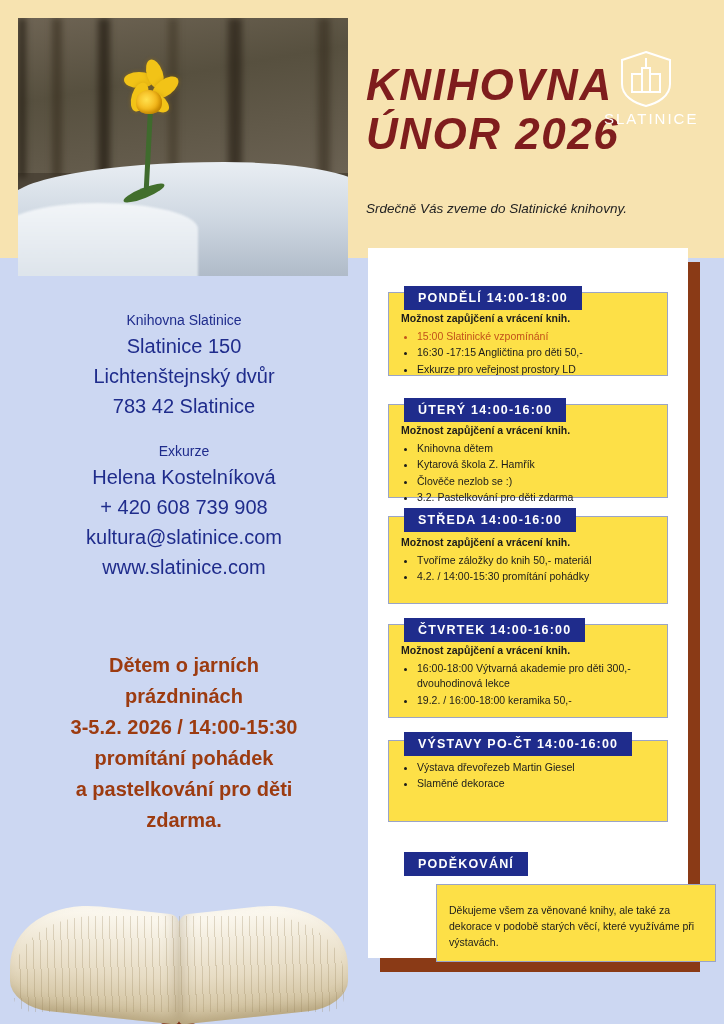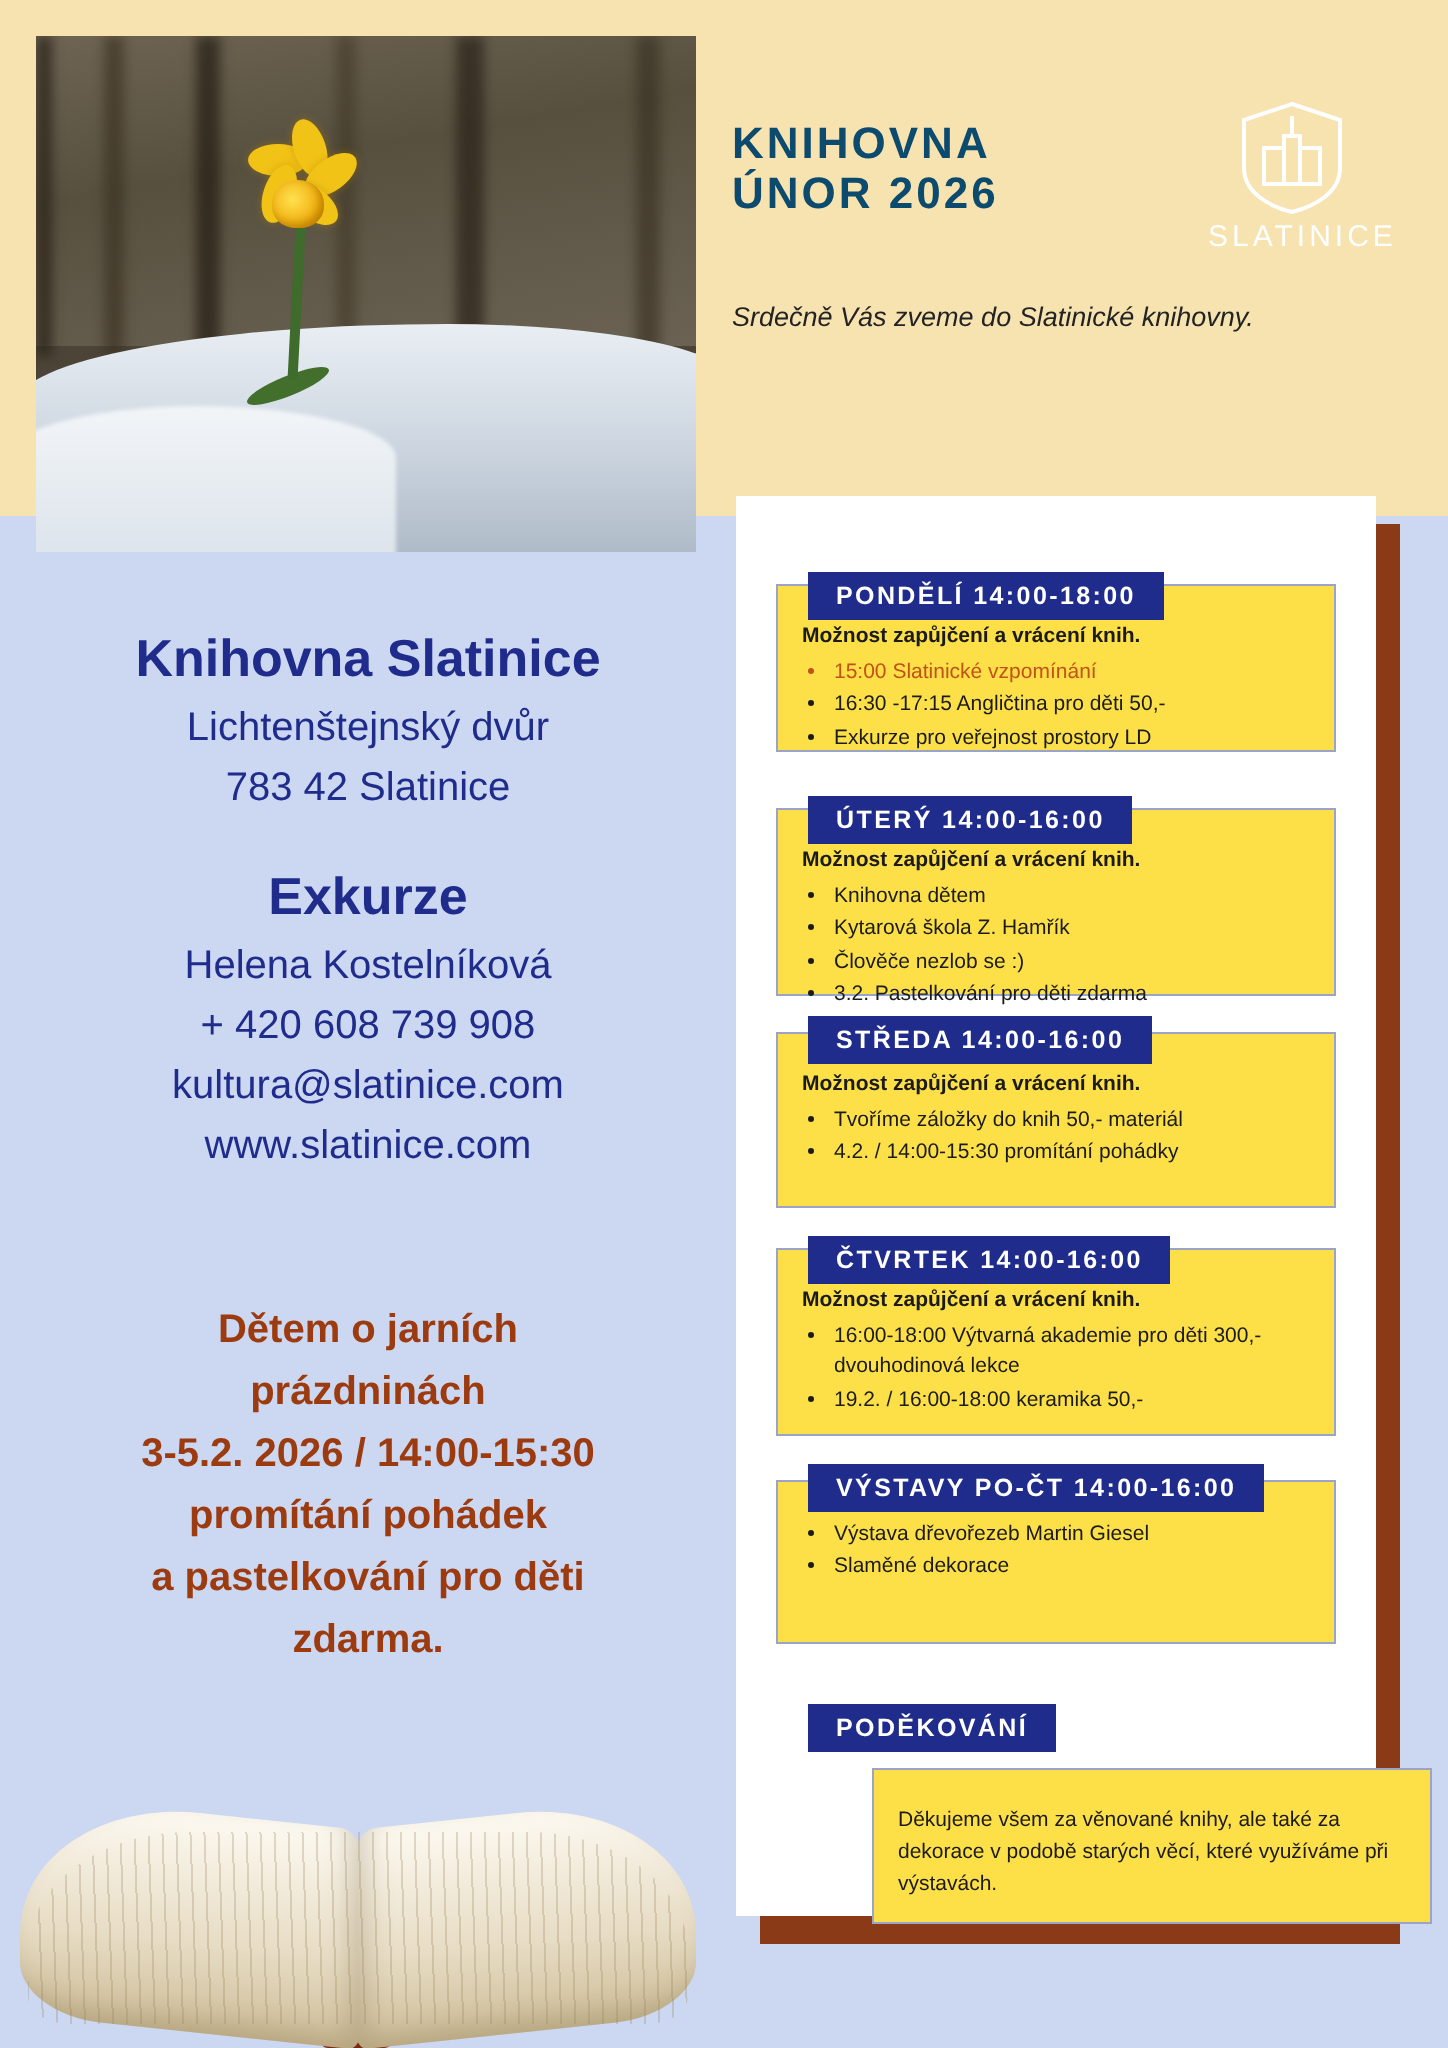--- a/index.html
+++ b/index.html
@@ -98,26 +98,27 @@
     box-shadow: inset -2px -2px 4px rgba(140,95,0,.5);
   }
 
   
   .header {
     position: absolute;
     left: 366px; top: 60px;
     width: 340px;
   }
   .title {
-    color: #0c4a6e;
-    font-size: 22px;
+    color: #7f1d1d;
+    font-size: 44px;
     font-weight: bold;
     letter-spacing: 1.5px;
     line-height: 1.12;
     margin: 0;
+    font-style: italic;
   }
   .subtitle {
     margin-top: 42px;
     color: #232323;
     font-size: 13.5px;
     font-style: italic;
   }
 
   
   .crest {
@@ -138,21 +139,21 @@
   
   .contact {
     position: absolute;
     left: 14px; top: 310px;
     width: 340px;
     text-align: center;
     color: #1f2c8c;
     font-size: 20px;
     line-height: 1.5;
   }
-  .contact .strong { font-weight: bold; font-size: 26px; }
+  .contact .strong { font-weight: normal; font-size: 14px; }
   .contact .gap { height: 20px; }
 
   .kids {
     position: absolute;
     left: 14px; top: 650px;
     width: 340px;
     text-align: center;
     color: #9c3b10;
     font-weight: bold;
     font-size: 20px;
@@ -287,20 +288,21 @@
     <rect x="12" y="24" width="10" height="18" fill="none" stroke="#ffffff" stroke-width="2"></rect>
     <rect x="30" y="24" width="10" height="18" fill="none" stroke="#ffffff" stroke-width="2"></rect>
     <rect x="22" y="18" width="8" height="24" fill="none" stroke="#ffffff" stroke-width="2"></rect>
     <line x1="26" y1="8" x2="26" y2="18" stroke="#ffffff" stroke-width="2"></line>
   </svg>
   <div class="crest-name">SLATINICE</div>
 </div>
 
 <div class="contact">
   <div class="strong">Knihovna Slatinice</div>
+  <div>Slatinice 150</div>
   <div>Lichtenštejnský dvůr</div>
   <div>783 42 Slatinice</div>
   <div class="gap"></div>
   <div class="strong">Exkurze</div>
   <div>Helena Kostelníková</div>
   <div>+ 420 608 739 908</div>
   <div>kultura@slatinice.com</div>
   <div>www.slatinice.com</div>
 </div>
 

